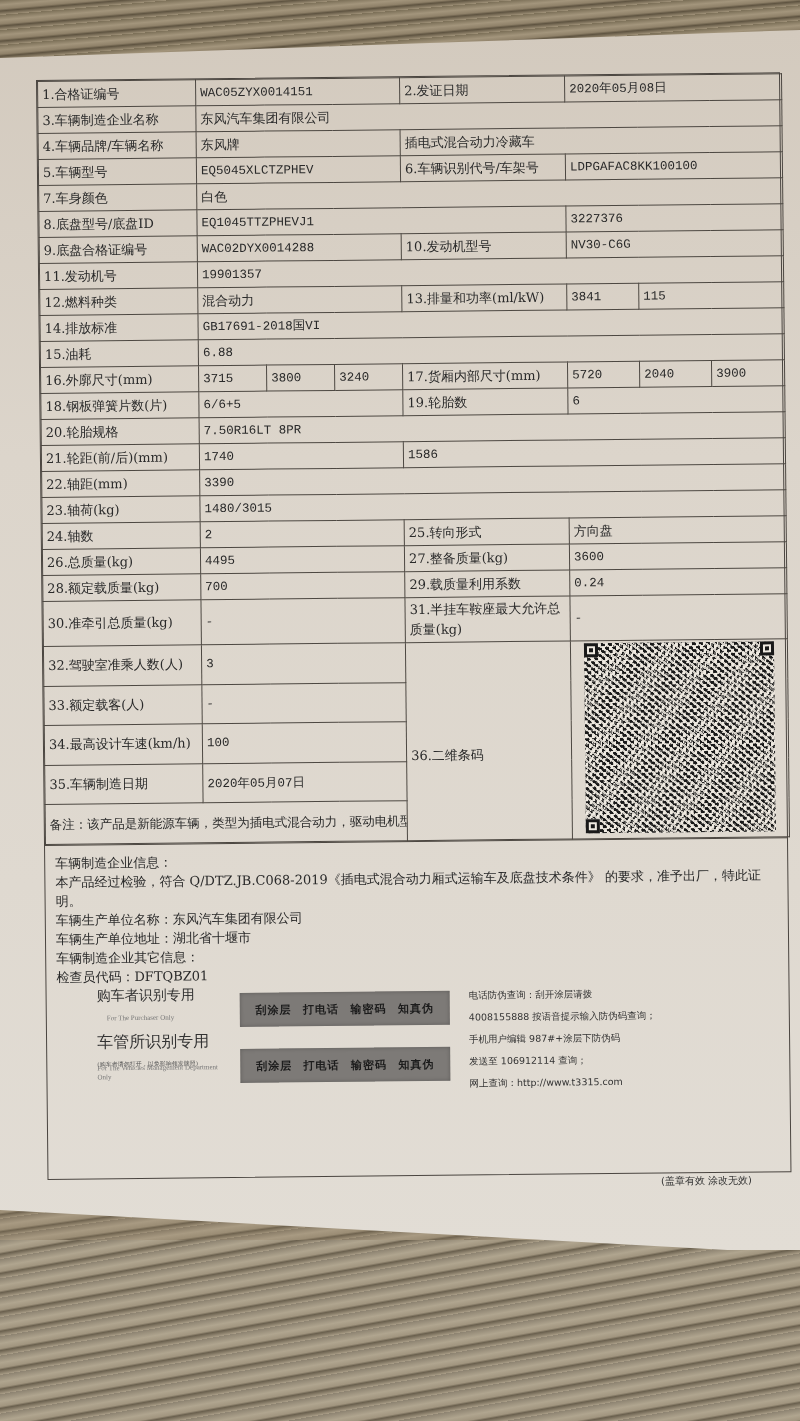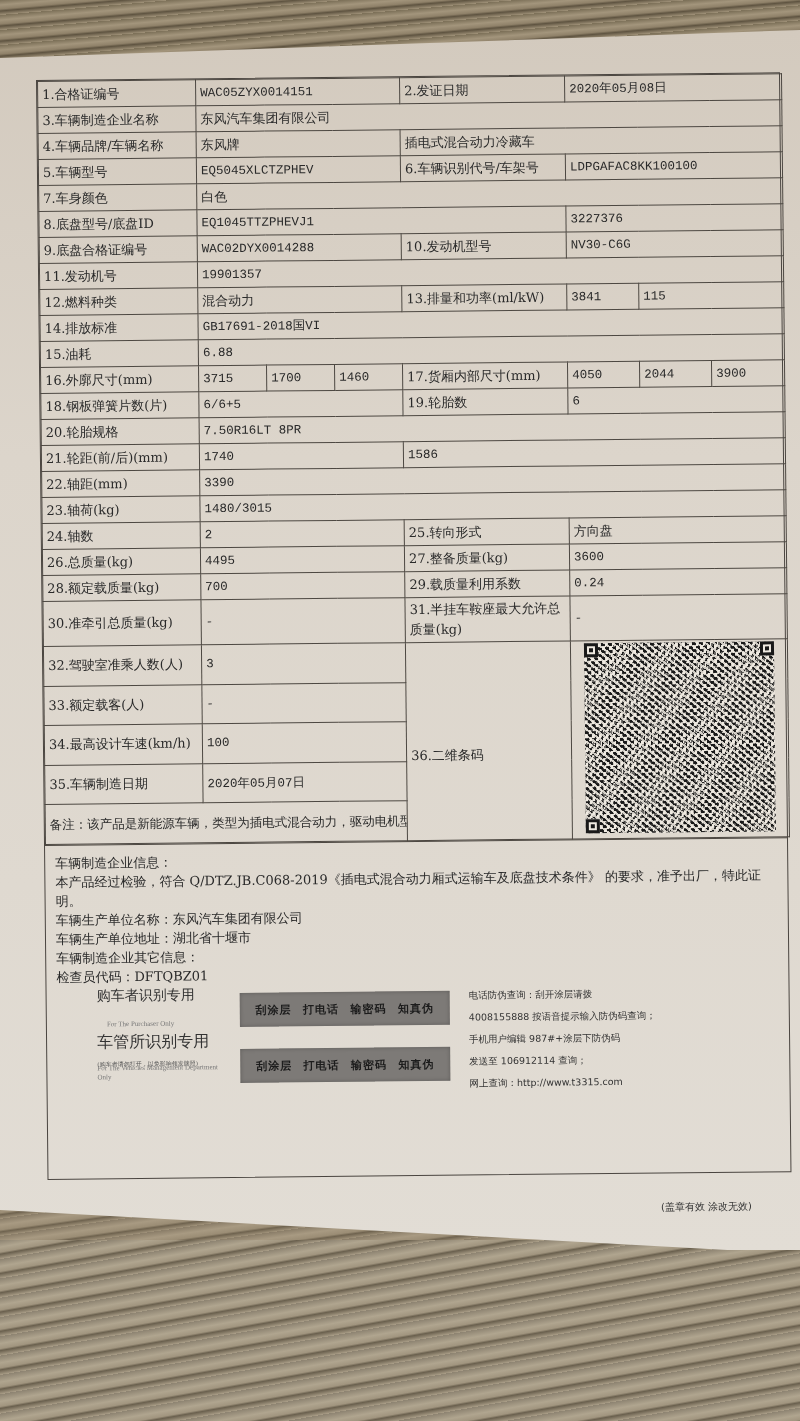--- a/index.html
+++ b/index.html
@@ -84,21 +84,21 @@
     color: #1c1c1c; font-family: "DejaVu Sans", sans-serif; font-size: 11px; font-weight: bold;
     display: flex; align-items: center; justify-content: space-around; padding: 0 10px;
     box-shadow: inset 0 0 4px rgba(0,0,0,0.25);
   }
   .scratch span { letter-spacing: 1px; }
   .verify {
     position: absolute; left: 412px; top: 0; font-family: "DejaVu Sans", sans-serif;
     font-size: 9.5px; color: #333; line-height: 22px;
   }
   .stamp-note {
-    position: absolute; right: 48px; top: 1200px; font-size: 10px; font-family: "DejaVu Sans", sans-serif;
+    position: absolute; right: 48px; top: 1174px; font-size: 10px; font-family: "DejaVu Sans", sans-serif;
     color: #333; transform: rotate(-0.6deg);
   }
 </style>
 </head>
 <body>
 
 <div class="wood-top"></div>
 <div class="wood-bottom"></div>
 <div class="paper"></div>
 
@@ -166,25 +166,25 @@
       <td class="lab">14.排放标准</td>
       <td class="val" colspan="7">GB17691-2018国VI</td>
     </tr>
     <tr>
       <td class="lab">15.油耗</td>
       <td class="val" colspan="7">6.88</td>
     </tr>
     <tr>
       <td class="lab">16.外廓尺寸(mm)</td>
       <td class="val">3715</td>
-      <td class="val">1700</td>
-      <td class="val">1460</td>
+      <td class="val">3800</td>
+      <td class="val">3240</td>
       <td class="lab">17.货厢内部尺寸(mm)</td>
-      <td class="val">4050</td>
-      <td class="val">2044</td>
+      <td class="val">5720</td>
+      <td class="val">2040</td>
       <td class="val">3900</td>
     </tr>
     <tr>
       <td class="lab">18.钢板弹簧片数(片)</td>
       <td class="val" colspan="3">6/6+5</td>
       <td class="lab">19.轮胎数</td>
       <td class="val" colspan="3">6</td>
     </tr>
     <tr>
       <td class="lab">20.轮胎规格</td>
@@ -260,21 +260,21 @@
   <div class="footer-box">
     <p>车辆制造企业信息：</p>
     <p>本产品经过检验，符合 Q/DTZ.JB.C068-2019《插电式混合动力厢式运输车及底盘技术条件》 的要求，准予出厂，特此证明。</p>
     <p>车辆生产单位名称：东风汽车集团有限公司</p>
     <p>车辆生产单位地址：湖北省十堰市</p>
     <p>车辆制造企业其它信息：</p>
     <p>检查员代码：DFTQBZ01</p>
 
     <div class="anti">
       <span class="lbl-cn" style="left:40px;top:-2px;">购车者识别专用</span>
-      <span class="lbl-en" style="left:50px;top:32px;">For The Purchaser Only</span>
+      <span class="lbl-en" style="left:50px;top:26px;">For The Purchaser Only</span>
       <div class="scratch" style="top:6px;">
         <span>刮涂层</span>
         <span>打电话</span>
         <span>输密码</span>
         <span>知真伪</span>
       </div>
 
       <span class="lbl-cn" style="left:40px;top:44px;font-size:16px;">车管所识别专用</span>
       <span class="lbl-small" style="left:40px;top:66px;">(购车者请勿打开，以免影响领发牌照)</span>
       <span class="lbl-en" style="left:40px;top:76px;width:130px;">For The Vehicles Management Department Only</span>

